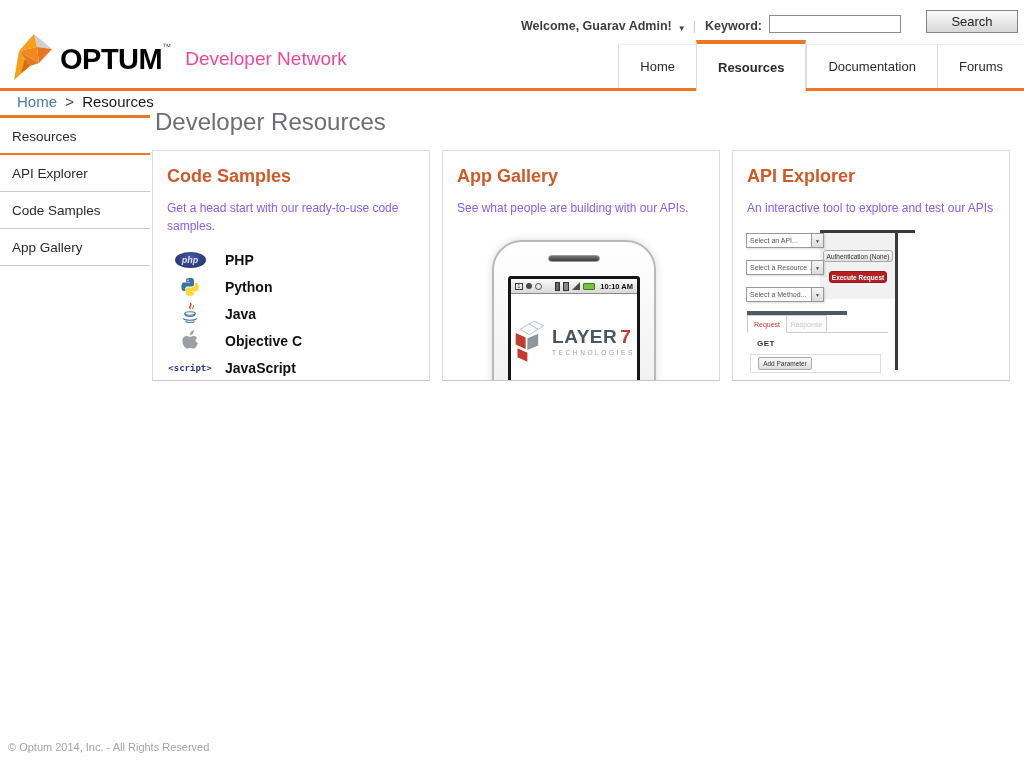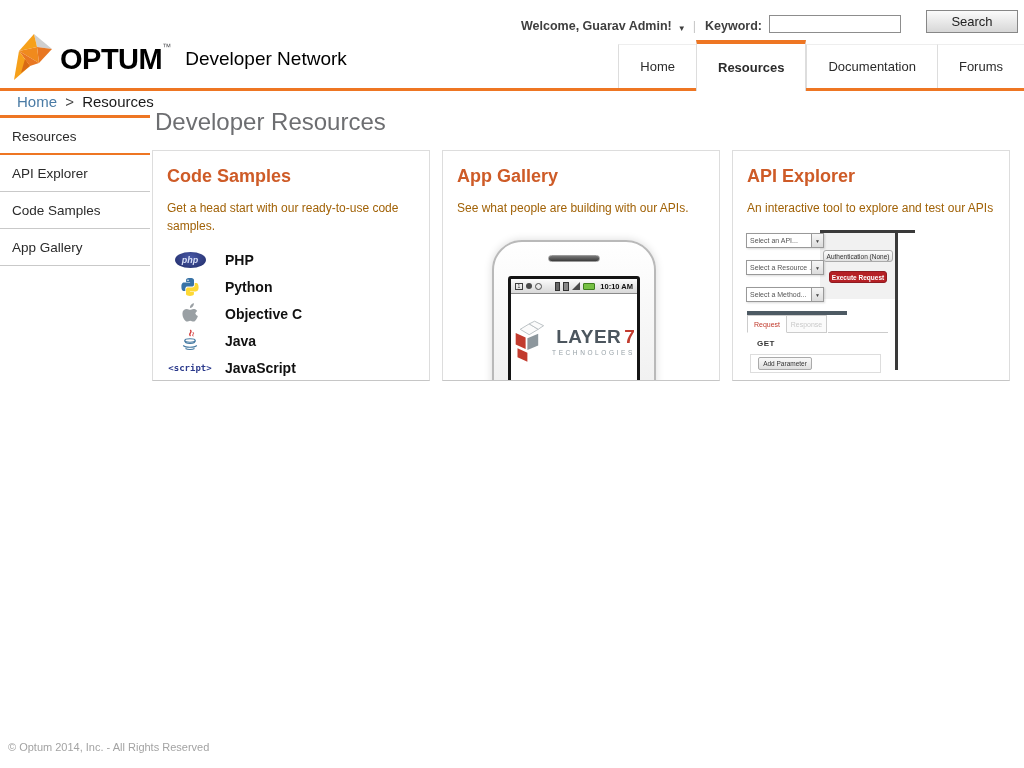--- a/index.html
+++ b/index.html
@@ -17,21 +17,21 @@
   .kw-label { font-weight:bold; font-size:12.5px; color:#3f3f3f; margin-right:7px; }
   .kw-input { width:132px; height:18px; border:1px solid #8d8d8d; font-size:12px; padding:0 3px; font-family:inherit; }
   .search-btn { margin-left:25px; width:92px; height:23px; background:linear-gradient(#fbfbfb,#d7d7d7);
     border:1px solid #878787; font-size:13px; color:#222; font-family:Liberation Sans, sans-serif; cursor:pointer; }
 
   
   .brand-area { position:absolute; left:8px; top:32px; display:flex; align-items:center; height:54px; z-index:2; }
   .brand-logo { margin-right:4px; }
   .brand-text { font-size:29px; font-weight:bold; color:#000000; letter-spacing:-0.5px; }
   .brand-tm { font-size:9px; position:relative; top:-12px; color:#55565a; }
-  .site-name { font-size:19px; color:#000000; margin-left:14px; }
+  .site-name { font-size:19px; color:#ec4899; margin-left:14px; }
 
   
   .orange-rule { position:absolute; top:88px; left:0; width:1024px; height:3px; background:#ee7623; z-index:1; }
   .tabs { position:absolute; right:0; top:44px; height:44px; display:flex; z-index:2; }
   .tab { height:44px; background:#fff; border-left:1px solid #ddd; border-top:1px solid #eee;
     display:flex; align-items:center; padding:0 21px; font-size:13px; color:#2b2b2b; cursor:pointer; }
   .tab.active { position:relative; top:-4px; height:51px; border-top:4px solid #ee7623;
     border-right:1px solid #ddd; font-weight:bold; z-index:3; }
 
   
@@ -45,21 +45,21 @@
   .side-item { height:37px; line-height:37px; padding-left:12px; font-size:13.5px; color:#2b2b2b;
     border-bottom:1px solid #c9c9c9; cursor:pointer; }
   .side-item.active { border-bottom:2px solid #ee7623; }
 
   
   .page-title { position:absolute; top:108px; left:155px; font-size:24px; color:#6d6e71; }
   .cards { position:absolute; left:152px; top:150px; display:flex; gap:12px; }
   .card { width:278px; height:231px; border:1px solid #ddd; border-bottom-color:#c6c6c6;
     background:#fff; padding:12px 14px; position:relative; overflow:hidden; }
   .card-title { font-size:18px; font-weight:bold; color:#ce5b27; margin:3px 0 12px; }
-  .card-desc { font-size:12px; color:#a16207; line-height:1.5; }
+  .card-desc { font-size:12px; color:#8b5cf6; line-height:1.5; }
 
   
   .lang-list { margin-top:11px; }
   .lang-row { display:flex; align-items:center; height:27px; }
   .lang-icon { width:46px; display:flex; justify-content:center; align-items:center; }
   .lang-label { font-size:14px; font-weight:bold; color:#111; margin-left:12px; }
   .php-badge { width:31px; height:16px; border-radius:50%;
     background:radial-gradient(ellipse at 50% 35%, #4a5aa8, #1f2a66);
     color:#d7def5; font-size:9px; font-weight:bold; font-style:italic;
     display:flex; align-items:center; justify-content:center; }
@@ -78,21 +78,21 @@
   .sb-sq { width:8px; height:7px; border:1px solid #3c3c3c; font-size:5px; line-height:5px; text-align:center; color:#3c3c3c; }
   .sb-dot { width:6px; height:6px; border-radius:50%; background:#4a4a4a; }
   .sb-ring { width:7px; height:7px; border-radius:50%; border:1.5px solid #4a4a4a; }
   .sb-spacer { flex:1; }
   .sb-batt { width:5px; height:9px; border:1px solid #333; background:#666; }
   .sb-card { width:6px; height:9px; border:1px solid #333; background:#888; }
   .sb-sig { width:0; height:0; border-left:8px solid transparent; border-bottom:8px solid #4a4a4a; }
   .sb-green { width:12px; height:7px; background:#76c043; border:1px solid #3e7d1e; border-radius:1px; }
   .sb-time { font-size:7.5px; font-weight:bold; color:#111; margin-left:2px; }
   .l7-logo { margin-top:26px; display:flex; align-items:center; justify-content:center; gap:3px; }
-  .l7-textcol { display:flex; flex-direction:column;align-items:flex-end; }
+  .l7-textcol { display:flex; flex-direction:column; }
   .l7-row { display:flex; align-items:baseline; }
   .l7-word { font-size:19px; font-weight:bold; color:#4c565e; letter-spacing:0.5px; }
   .l7-seven { font-size:19px; font-weight:bold; color:#c23b2e; margin-left:3px; }
   .l7-sub { font-size:6.5px; color:#97a1a7; letter-spacing:2.6px; margin-top:1px; }
 
   
   .api-widget { position:absolute; left:13px; top:82px; width:170px; height:146px; }
   .sel { position:absolute; left:0; width:78px; height:15px; border:1px solid #999; background:#fff;
     display:flex; align-items:center; box-shadow:1px 1px 2px rgba(0,0,0,0.15); }
   .sel-label { flex:1; font-size:7px; color:#555; padding-left:3px; white-space:nowrap; overflow:hidden; }
@@ -190,39 +190,39 @@
           <svg width="20" height="20" viewBox="0 0 20 20">
             <path d="M10 1c-4.2 0-3.9 1.9-3.9 1.9V5h4v.6H4.2S1.4 5.2 1.4 9.7c0 4.5 2.5 4.3 2.5 4.3h1.4v-2.1S5.2 9.5 7.8 9.5h4s2.2.1 2.2-2.1V3.2S14.4 1 10 1z" fill="#3973a6"></path>
             <path d="M10 19c4.2 0 3.9-1.9 3.9-1.9V15h-4v-.6h5.9s2.8.4 2.8-4.1c0-4.5-2.5-4.3-2.5-4.3h-1.4v2.1s.1 2.4-2.5 2.4h-4S6 10.4 6 12.6v4.2S5.6 19 10 19z" fill="#fdd835"></path>
             <circle cx="8" cy="3.3" r="0.8" fill="#fff"></circle>
           </svg>
         </span>
         <span class="lang-label">Python</span>
       </div>
       <div class="lang-row">
         <span class="lang-icon">
-          <svg width="18" height="21" viewBox="0 0 17 20">
-            <path fill="#9aa0a4" d="M13.4 11c0-2.3 1.9-3.4 2-3.5-1.1-1.6-2.7-1.8-3.3-1.8-1.4-.2-2.8.8-3.5.8-.7 0-1.9-.8-3.1-.8C3 5.7 1.3 7.2 1.3 10c0 1.7.3 3.4 1.4 5.2.9 1.4 1.8 2.5 3 2.5 1.2 0 1.6-.8 3-.8s1.8.8 3.1.8c1.3 0 2.1-1.2 2.9-2.5.9-1.5 1.3-2.8 1.3-2.9-.1 0-2.6-1-2.6-3.3z"></path>
-            <path fill="#9aa0a4" d="M11.2 3.3c.6-.8 1.1-1.9 1-3-.9 0-2.1.6-2.8 1.5C8.8 2.5 8.3 3.6 8.5 4.7c1.1.1 2.1-.6 2.7-1.4z"></path>
-          </svg>
-        </span>
-        <span class="lang-label">Objective C</span>
-      </div>
-      <div class="lang-row">
-        <span class="lang-icon">
           <svg width="18" height="24" viewBox="0 0 18 24">
             <path d="M9.2 1c3 2.3-2.6 3.5 0.3 6" stroke="#d43a3a" stroke-width="1.3" fill="none"></path>
             <path d="M12 3.2c1.8 1.5-1.6 2.4 0.2 4.1" stroke="#d43a3a" stroke-width="1" fill="none"></path>
             <ellipse cx="9" cy="11.5" rx="5.2" ry="1.7" fill="none" stroke="#4479a1" stroke-width="1.1"></ellipse>
             <path d="M3.8 11.5c0 2 2.3 3 5.2 3s5.2-1 5.2-3" fill="none" stroke="#4479a1" stroke-width="1.1"></path>
             <path d="M2.2 16.5c2.5 2.3 11.1 2.3 13.6 0" fill="none" stroke="#4479a1" stroke-width="1.2"></path>
             <path d="M4.5 19.5c2 1.4 7 1.4 9 0" fill="none" stroke="#4479a1" stroke-width="1.1"></path>
           </svg>
         </span>
         <span class="lang-label">Java</span>
+      </div>
+      <div class="lang-row">
+        <span class="lang-icon">
+          <svg width="18" height="21" viewBox="0 0 17 20">
+            <path fill="#9aa0a4" d="M13.4 11c0-2.3 1.9-3.4 2-3.5-1.1-1.6-2.7-1.8-3.3-1.8-1.4-.2-2.8.8-3.5.8-.7 0-1.9-.8-3.1-.8C3 5.7 1.3 7.2 1.3 10c0 1.7.3 3.4 1.4 5.2.9 1.4 1.8 2.5 3 2.5 1.2 0 1.6-.8 3-.8s1.8.8 3.1.8c1.3 0 2.1-1.2 2.9-2.5.9-1.5 1.3-2.8 1.3-2.9-.1 0-2.6-1-2.6-3.3z"></path>
+            <path fill="#9aa0a4" d="M11.2 3.3c.6-.8 1.1-1.9 1-3-.9 0-2.1.6-2.8 1.5C8.8 2.5 8.3 3.6 8.5 4.7c1.1.1 2.1-.6 2.7-1.4z"></path>
+          </svg>
+        </span>
+        <span class="lang-label">Objective C</span>
       </div>
       <div class="lang-row">
         <span class="lang-icon">
           <span class="script-badge">&lt;script&gt;</span>
         </span>
         <span class="lang-label">JavaScript</span>
       </div>
     </div>
   </div>
 

